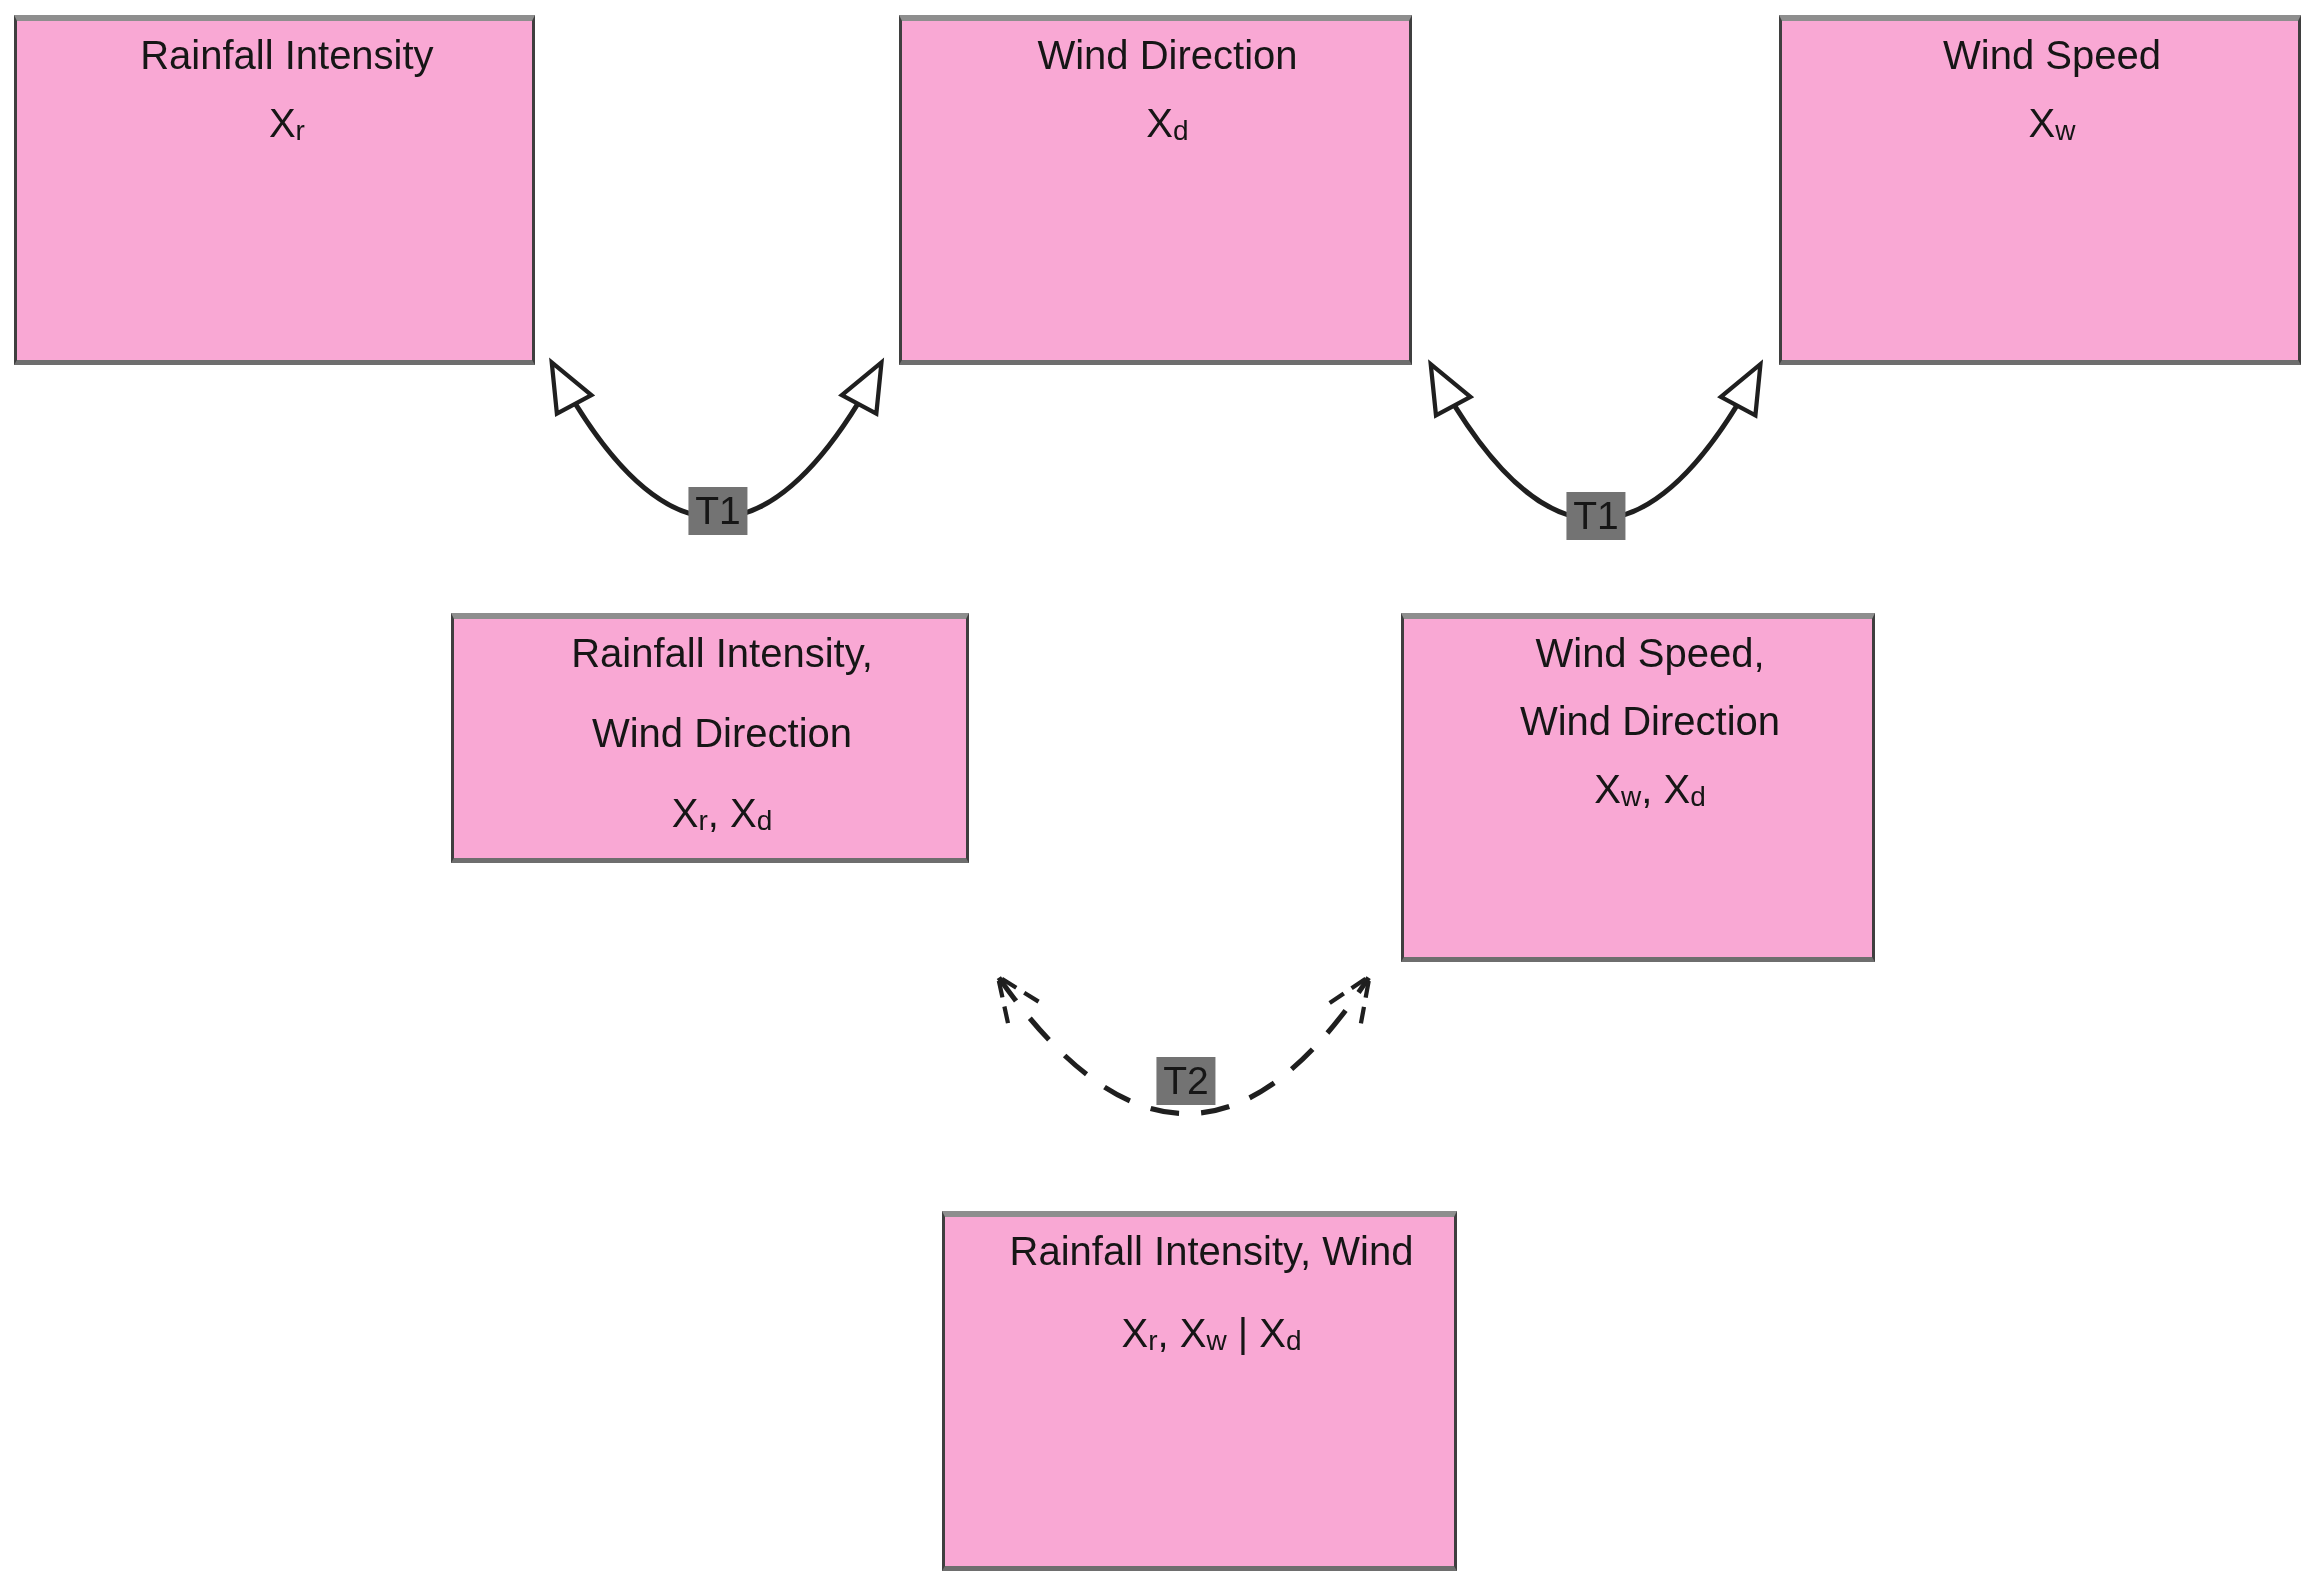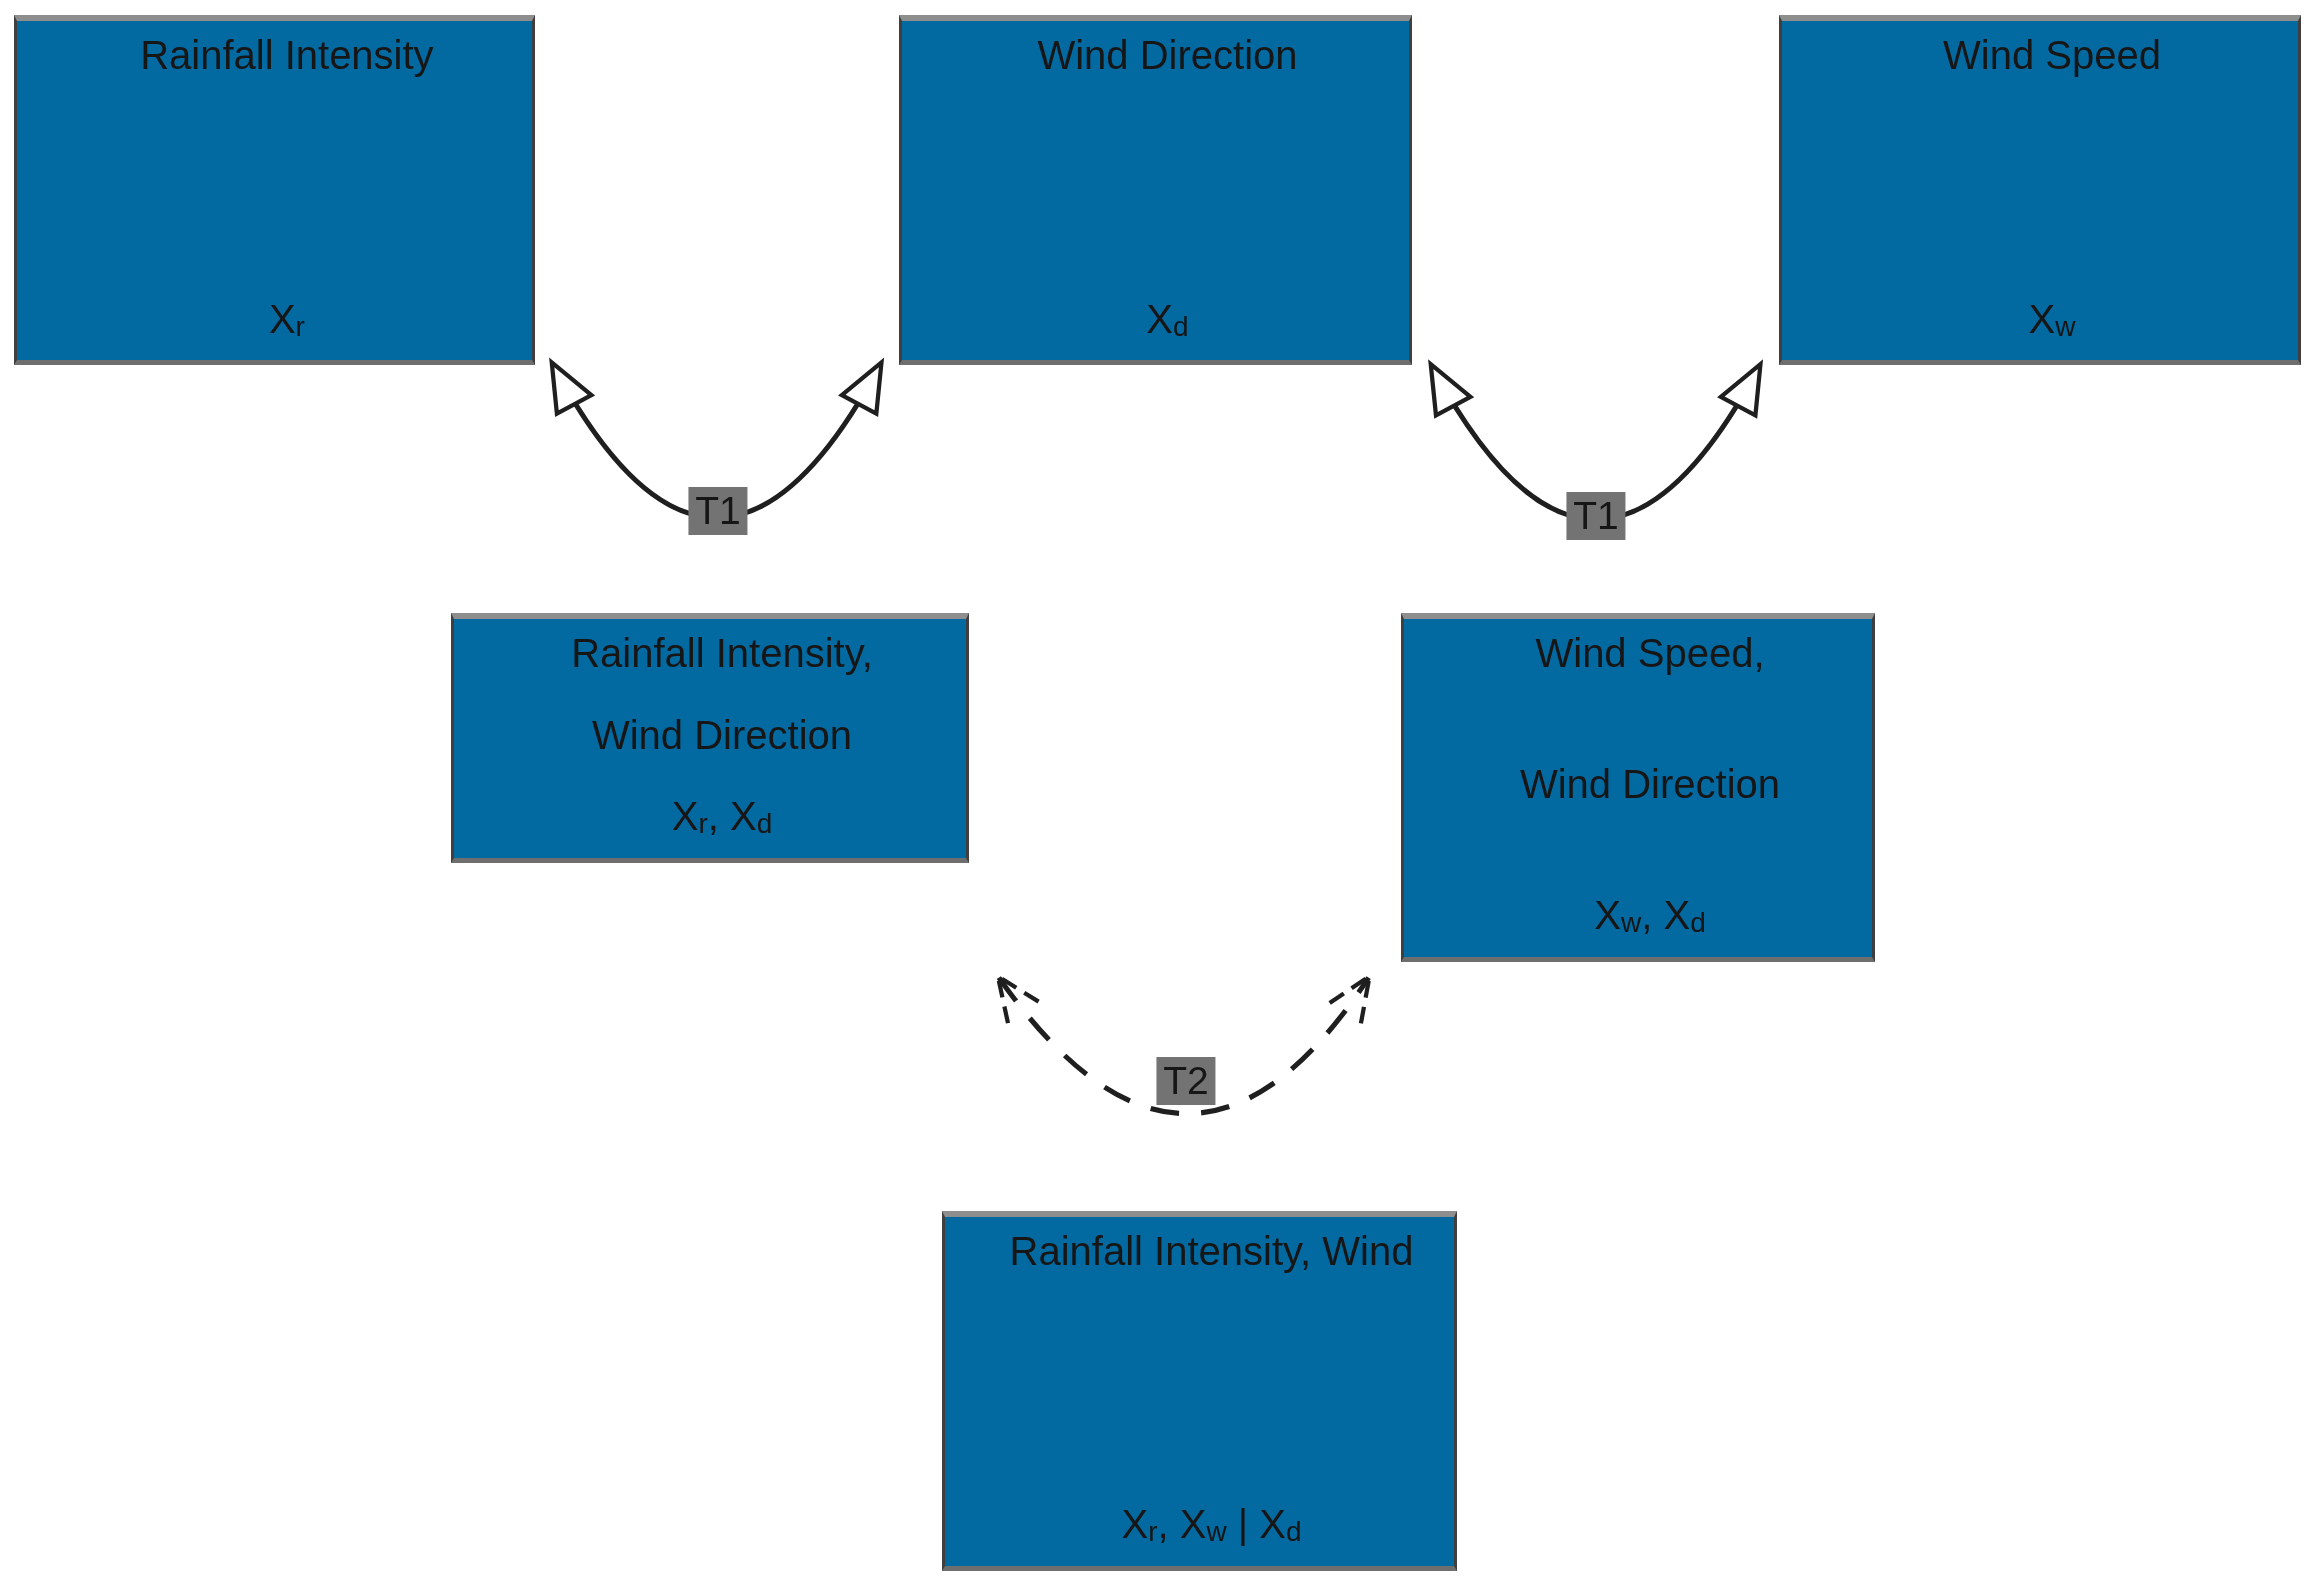--- a/index.html
+++ b/index.html
@@ -11,45 +11,45 @@
     position: relative;
     overflow: hidden;
   }
   .canvas { position: absolute; inset: 0; }
   svg.connector-layer {
     position: absolute; left: 0; top: 0;
     width: 2319px; height: 1577px;
   }
   .box {
     position: absolute;
-    background: #0369a1;
+    background: #f9a8d4;
     border-left: 3.4px solid #3f3f3f;
     border-right: 3.4px solid #3f3f3f;
     border-top: 6px solid #8e8e8e;
     border-bottom: 5.1px solid #6e6e6e;
     display: flex;
     flex-direction: column;
-    justify-content: space-between;
+    justify-content: flex-start;
     align-items: center;
     text-align: center;
     font-size: 40px;
     line-height: 68px;
     padding-left: 24px;
   }
   .box .line { white-space: nowrap; }
   .sub {
     font-size: 0.7em;
     vertical-align: -0.1em;
   }
   #box-rainfall       { left: 14.4px;   top: 15.3px;   width: 521px; height: 350px; }
   #box-wind-direction { left: 899px; top: 15.3px;   width: 513px; height: 350px; }
   #box-wind-speed     { left: 1779px; top: 15.3px;   width: 522px; height: 350px; }
   #box-rain-dir       { left: 451px;  top: 613px;  width: 518px; height: 250px; gap: 12px; }
   #box-speed-dir      { left: 1401px; top: 613px;  width: 474px; height: 349px; }
-  #box-conditional    { left: 942px; top: 1211px; width: 515px; height: 360px; }
+  #box-conditional    { left: 942px; top: 1211px; width: 515px; height: 360px; gap: 14px; }
   .arc-label {
     position: absolute;
     transform: translate(-50%, -50%);
     background: #737373;
     padding: 0 6.8px;
     font-size: 39px;
     line-height: 48px;
   }
   #label-t1-left  { left: 718px;  top: 511px; }
   #label-t1-right { left: 1596px; top: 516px; }

